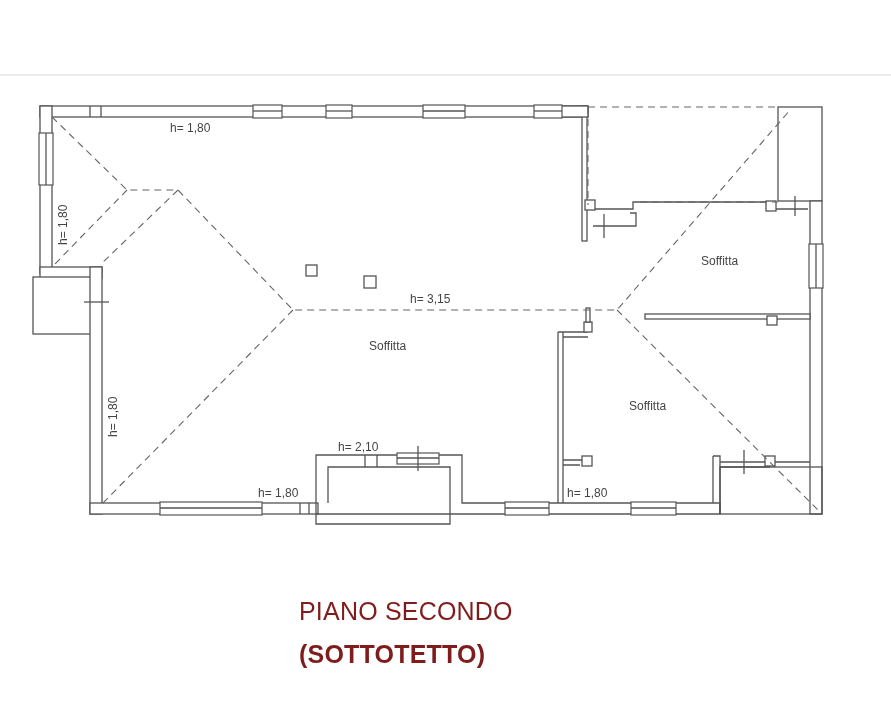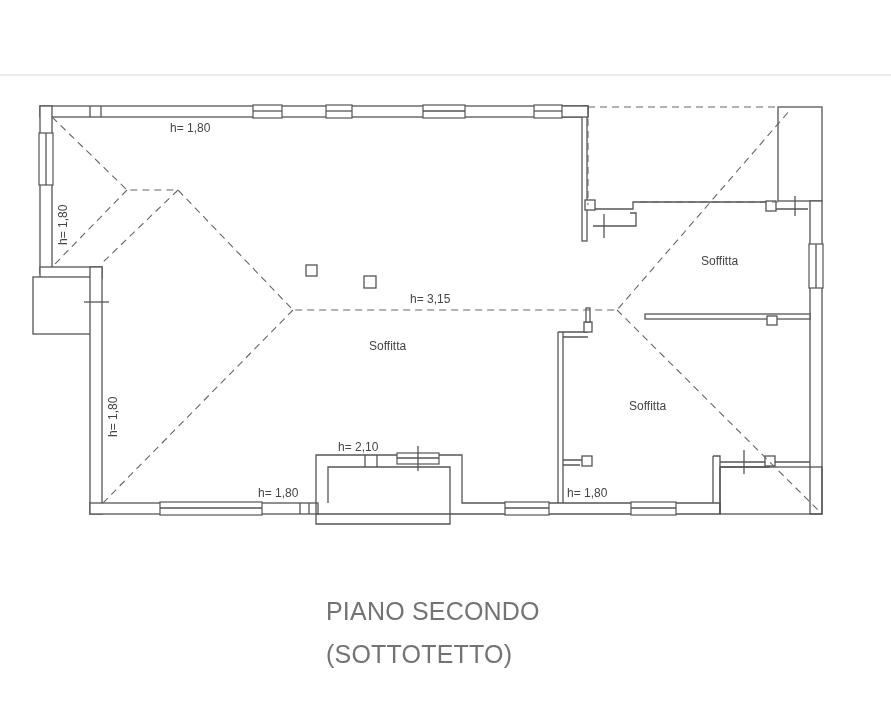--- a/index.html
+++ b/index.html
@@ -4,21 +4,21 @@
   <style>
     html, body { margin: 0; padding: 0; background: #ffffff; }
     body { width: 891px; height: 720px; position: relative; overflow: hidden; font-family: "Liberation Sans", sans-serif; }
     .topline { position: absolute; left: 0; top: 74px; width: 891px; height: 2px; background: #ececec; }
     svg.plan { position: absolute; left: 0; top: 0; }
     .wall { fill: none; stroke: #555; stroke-width: 1.3; }
     .wallfill { fill: #fff; stroke: #555; stroke-width: 1.3; }
     .dash { fill: none; stroke: #666; stroke-width: 1.1; stroke-dasharray: 7 5; }
     .win { fill: #fff; stroke: #555; stroke-width: 1.2; }
     .lbl { font-family: "Liberation Sans", sans-serif; font-size: 12px; fill: #444; }
-    .title { position: absolute; left: 326px; font-family: "Liberation Sans", sans-serif; font-size: 25px; color: #737373; letter-spacing: 0.2px; }
+    .title { position: absolute; left: 299px; font-family: "Liberation Sans", sans-serif; font-size: 25px; color: #7f1d1d; letter-spacing: 0.2px; }
   </style>
 </head>
 <body>
 
 <div class="topline"></div>
 
 <svg class="plan" width="891" height="720" viewBox="0 0 891 720">
 
   <g>
 
@@ -125,13 +125,13 @@
     <text class="lbl" x="567" y="497">h= 1,80</text>
   </g>
   <g>
     <text class="lbl" x="369" y="350">Soffitta</text>
     <text class="lbl" x="701" y="265">Soffitta</text>
     <text class="lbl" x="629" y="410">Soffitta</text>
   </g>
 </svg>
 
 <div class="title" style="top:597px;">PIANO SECONDO</div>
-<div class="title" style="top:640px;">(SOTTOTETTO)</div>
+<div class="title" style="top:640px;font-weight:bold;">(SOTTOTETTO)</div>
 
 </body></html>

